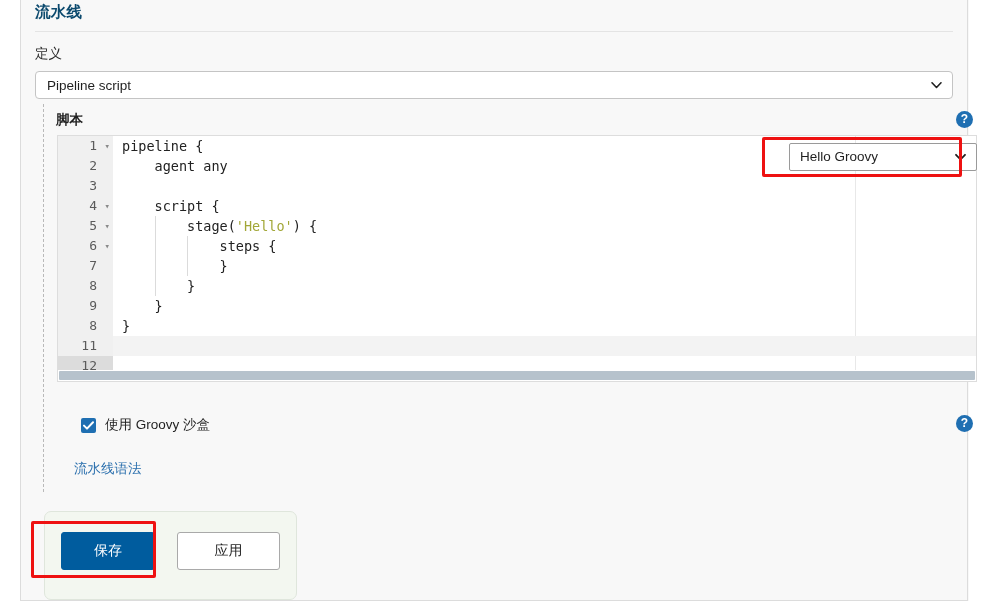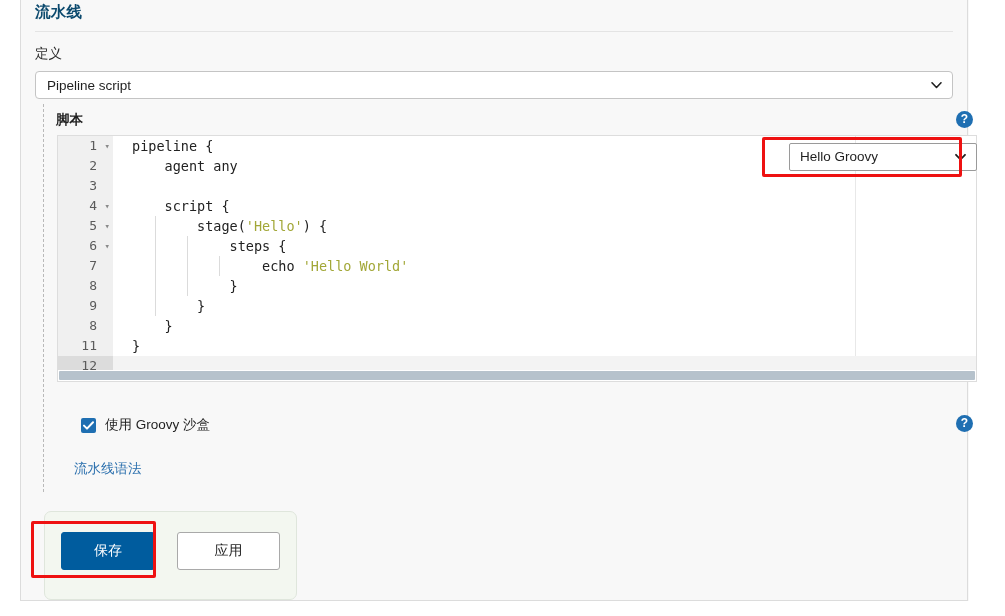--- a/index.html
+++ b/index.html
@@ -172,21 +172,21 @@
     left: 742px; top: 0;
     width: 1px; height: 100%;
     background: #e8e8e8;
   }
   .code-row {
     position: relative;
     height: 20px;
     line-height: 20px;
     white-space: pre;
     color: #222222;
-    padding-left: 19px;
+    padding-left: 9px;
   }
   .code-row.active { background: #f3f3f3; }
   .str { color: #a2a737; }
   .indent-guide {
     position: absolute;
     top: 0;
     width: 1px;
     height: 20px;
     background: #dbdbdb;
   }
@@ -350,21 +350,20 @@
           <div class="gutter-row active">12</div>
         </div>
       <div class="code-area">
         <div class="print-margin"></div>
       <div class="code-row">pipeline {</div>
           <div class="code-row">    agent any</div>
           <div class="code-row"></div>
           <div class="code-row">    script {</div>
           <div class="code-row">        stage(<span class="str">'Hello'</span>) {<span class="indent-guide" style="left: 42px;"></span></div>
           <div class="code-row">            steps {<span class="indent-guide" style="left: 42px;"></span><span class="indent-guide" style="left: 74px;"></span></div>
-          <div class="code-row">                echo <span class="str">'Hello World'</span><span class="indent-guide" style="left: 42px;"></span><span class="indent-guide" style="left: 74px;"></span><span class="indent-guide" style="left: 106px;"></span></div>
           <div class="code-row">            }<span class="indent-guide" style="left: 42px;"></span><span class="indent-guide" style="left: 74px;"></span></div>
           <div class="code-row">        }<span class="indent-guide" style="left: 42px;"></span></div>
           <div class="code-row">    }</div>
           <div class="code-row">}</div>
           <div class="code-row active"></div>
         </div>
       <div class="editor-scrollbar-track">
         <div class="editor-scrollbar-thumb"></div>
       </div>
     </div>

